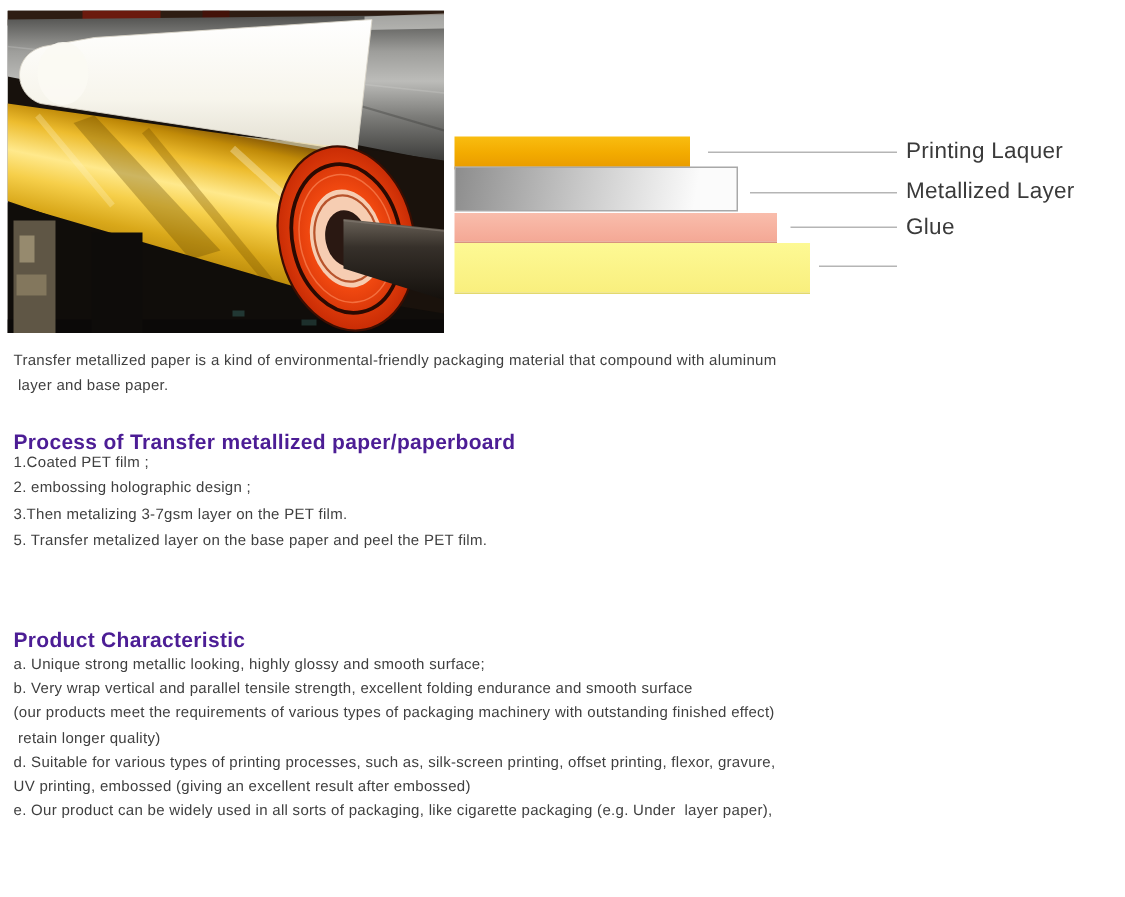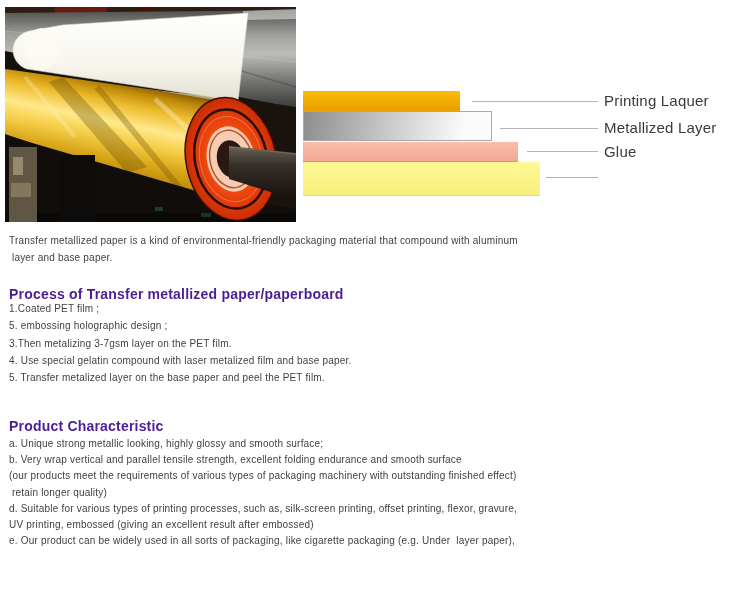--- a/index.html
+++ b/index.html
@@ -141,23 +141,22 @@
   </div>
 
   <div class="tblock intro">
       <div class="tline">Transfer metallized paper is a kind of environmental-friendly packaging material that compound with aluminum</div>
       <div class="tline"> layer and base paper.</div>
     </div>
 
   <h3 class="heading process-h">Process of Transfer metallized paper/paperboard</h3>
   <div class="tblock steps">
       <div class="tline">1.Coated PET film ;</div>
-      <div class="tline">5. embossing holographic design ;</div>
+      <div class="tline">2. embossing holographic design ;</div>
       <div class="tline">3.Then metalizing 3-7gsm layer on the PET film.</div>
-      <div class="tline">4. Use special gelatin compound with laser metalized film and base paper.</div>
       <div class="tline">5. Transfer metalized layer on the base paper and peel the PET film.</div>
     </div>
 
   <h3 class="heading char-h">Product Characteristic</h3>
   <div class="tblock chars">
       <div class="tline">a. Unique strong metallic looking, highly glossy and smooth surface;</div>
       <div class="tline">b. Very wrap vertical and parallel tensile strength, excellent folding endurance and smooth surface</div>
       <div class="tline">(our products meet the requirements of various types of packaging machinery with outstanding finished effect)</div>
       <div class="tline"> retain longer quality)</div>
       <div class="tline">d. Suitable for various types of printing processes, such as, silk-screen printing, offset printing, flexor, gravure,</div>

